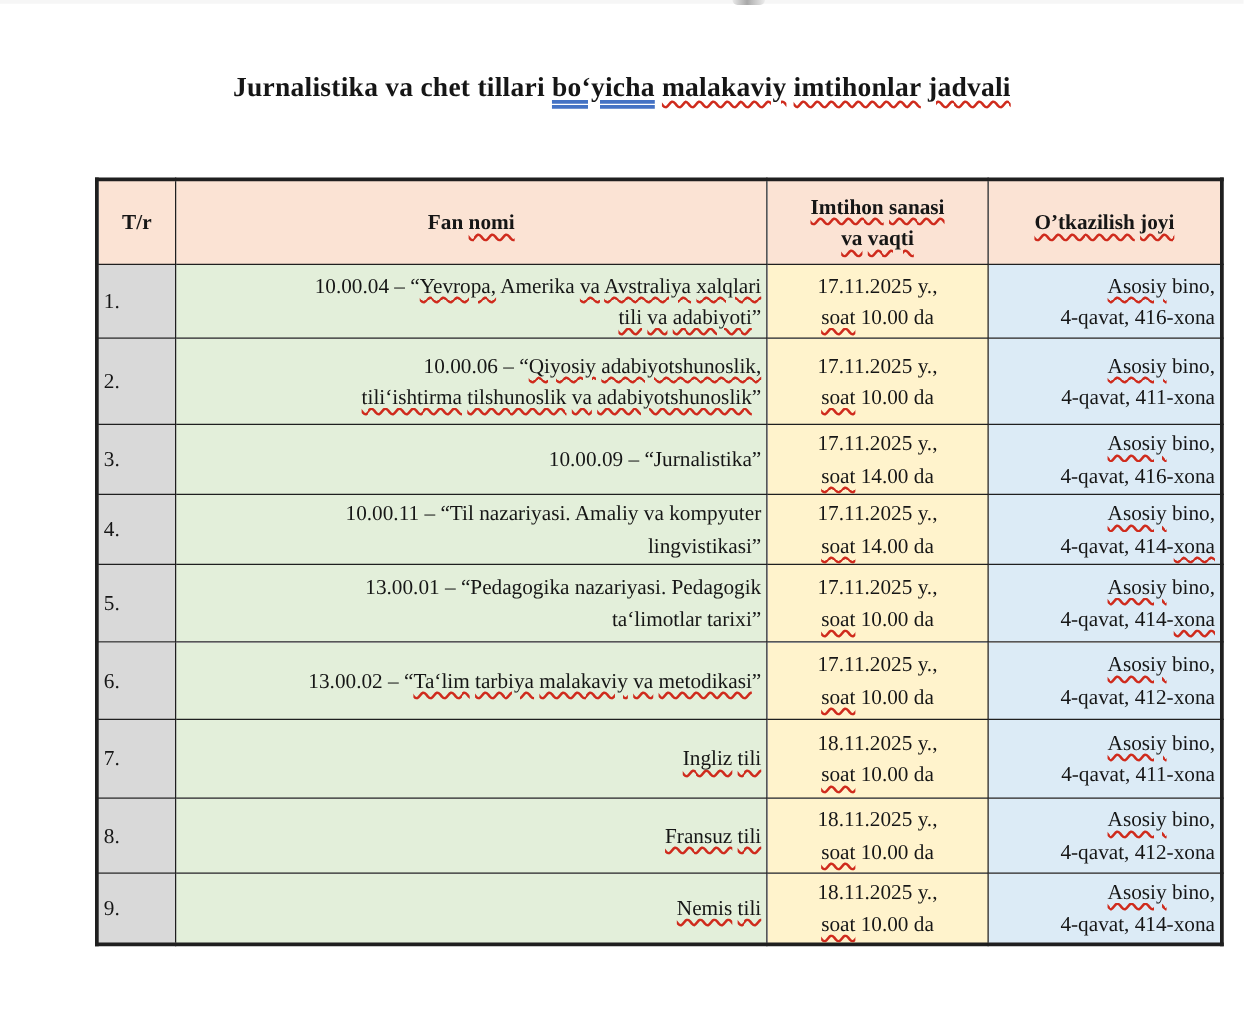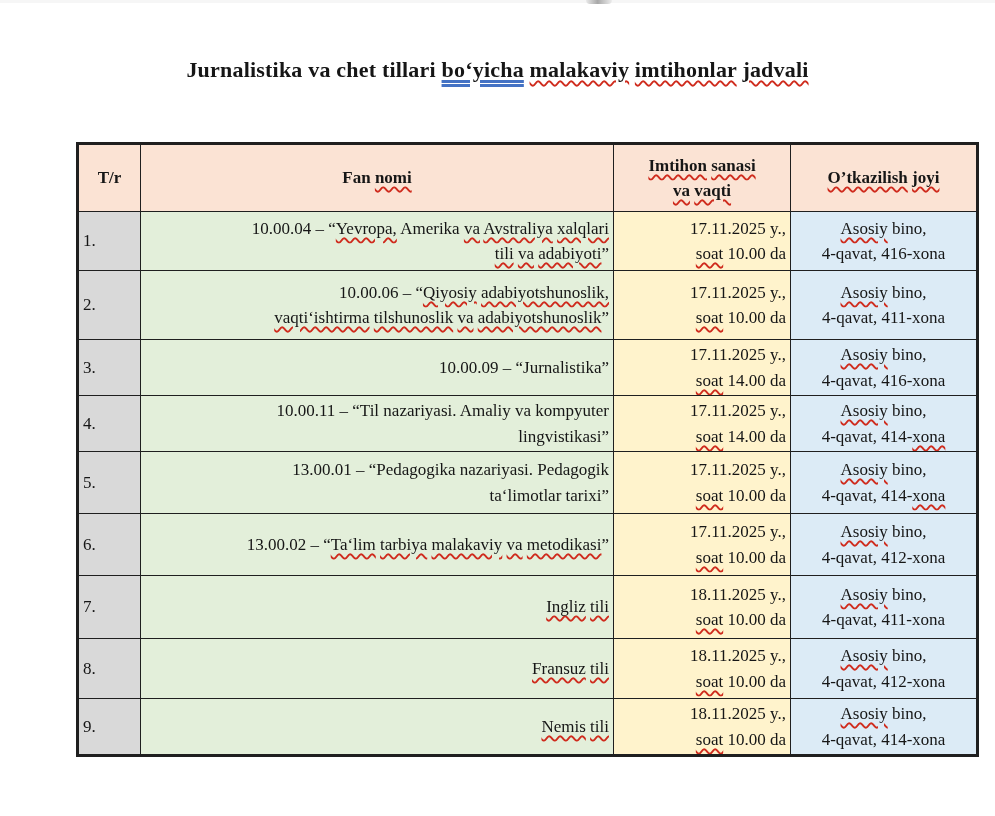--- a/index.html
+++ b/index.html
@@ -25,22 +25,22 @@
   .schedule th,.schedule td{
     border:1.6px solid var(--border-col);
     font-size:17px;line-height:1.5;vertical-align:middle;
     padding:2px 4px;overflow:hidden;
   }
   .schedule thead tr{height:68px;}
   .schedule th{font-weight:bold;background:var(--header-bg);text-align:center;}
   .schedule th.h-num{background:var(--header-bg);}
   .cell-num{background:var(--num-bg);text-align:left;padding-left:9px;}
   .cell-subject{background:var(--subject-bg);text-align:right;padding-left:9px;}
-  .cell-date{background:var(--date-bg);text-align:right;margin-left:45px;}
-  .cell-loc{background:var(--loc-bg);text-align:center;}
+  .cell-date{background:var(--date-bg);text-align:center;margin-left:45px;}
+  .cell-loc{background:var(--loc-bg);text-align:right;}
   tbody tr:nth-child(1){height:59px;}
   tbody tr:nth-child(2){height:69px;}
   tbody tr:nth-child(3){height:55px;}
   tbody tr:nth-child(4){height:56px;}
   tbody tr:nth-child(5){height:62px;}
   tbody tr:nth-child(6){height:62px;}
   tbody tr:nth-child(7){height:63px;}
   tbody tr:nth-child(8){height:60px;}
   tbody tr:nth-child(9){height:57px;}
   .wavy-red{
@@ -84,21 +84,21 @@
   </thead>
   <tbody>
       <tr>
     <td class="cell-num">1.</td>
     <td class="cell-subject"><span>10.00.04 – “</span><span class="wavy-red">Yevropa,</span><span> Amerika </span><span class="wavy-red">va</span><span> </span><span class="wavy-red">Avstraliya</span><span> </span><span class="wavy-red">xalqlari</span><br><span class="wavy-red">tili</span><span> </span><span class="wavy-red">va</span><span> </span><span class="wavy-red">adabiyoti</span><span>”</span></td>
     <td class="cell-date"><span>17.11.2025 y.,</span><br><span class="wavy-red">soat</span><span> 10.00 da</span></td>
     <td class="cell-loc"><span class="wavy-red">Asosiy</span><span> bino,</span><br><span>4-qavat, 416-xona</span></td>
   </tr>
       <tr>
     <td class="cell-num">2.</td>
-    <td class="cell-subject"><span>10.00.06 – “</span><span class="wavy-red">Qiyosiy</span><span> </span><span class="wavy-red">adabiyotshunoslik,</span><br><span class="wavy-red">vaqti‘ishtirma</span><span> </span><span class="wavy-red">tilshunoslik</span><span> </span><span class="wavy-red">va</span><span> </span><span class="wavy-red">adabiyotshunoslik</span><span>”</span></td>
+    <td class="cell-subject"><span>10.00.06 – “</span><span class="wavy-red">Qiyosiy</span><span> </span><span class="wavy-red">adabiyotshunoslik,</span><br><span class="wavy-red">tili‘ishtirma</span><span> </span><span class="wavy-red">tilshunoslik</span><span> </span><span class="wavy-red">va</span><span> </span><span class="wavy-red">adabiyotshunoslik</span><span>”</span></td>
     <td class="cell-date"><span>17.11.2025 y.,</span><br><span class="wavy-red">soat</span><span> 10.00 da</span></td>
     <td class="cell-loc"><span class="wavy-red">Asosiy</span><span> bino,</span><br><span>4-qavat, 411-xona</span></td>
   </tr>
       <tr>
     <td class="cell-num">3.</td>
     <td class="cell-subject"><span>10.00.09 – “Jurnalistika”</span></td>
     <td class="cell-date"><span>17.11.2025 y.,</span><br><span class="wavy-red">soat</span><span> 14.00 da</span></td>
     <td class="cell-loc"><span class="wavy-red">Asosiy</span><span> bino,</span><br><span>4-qavat, 416-xona</span></td>
   </tr>
       <tr>

